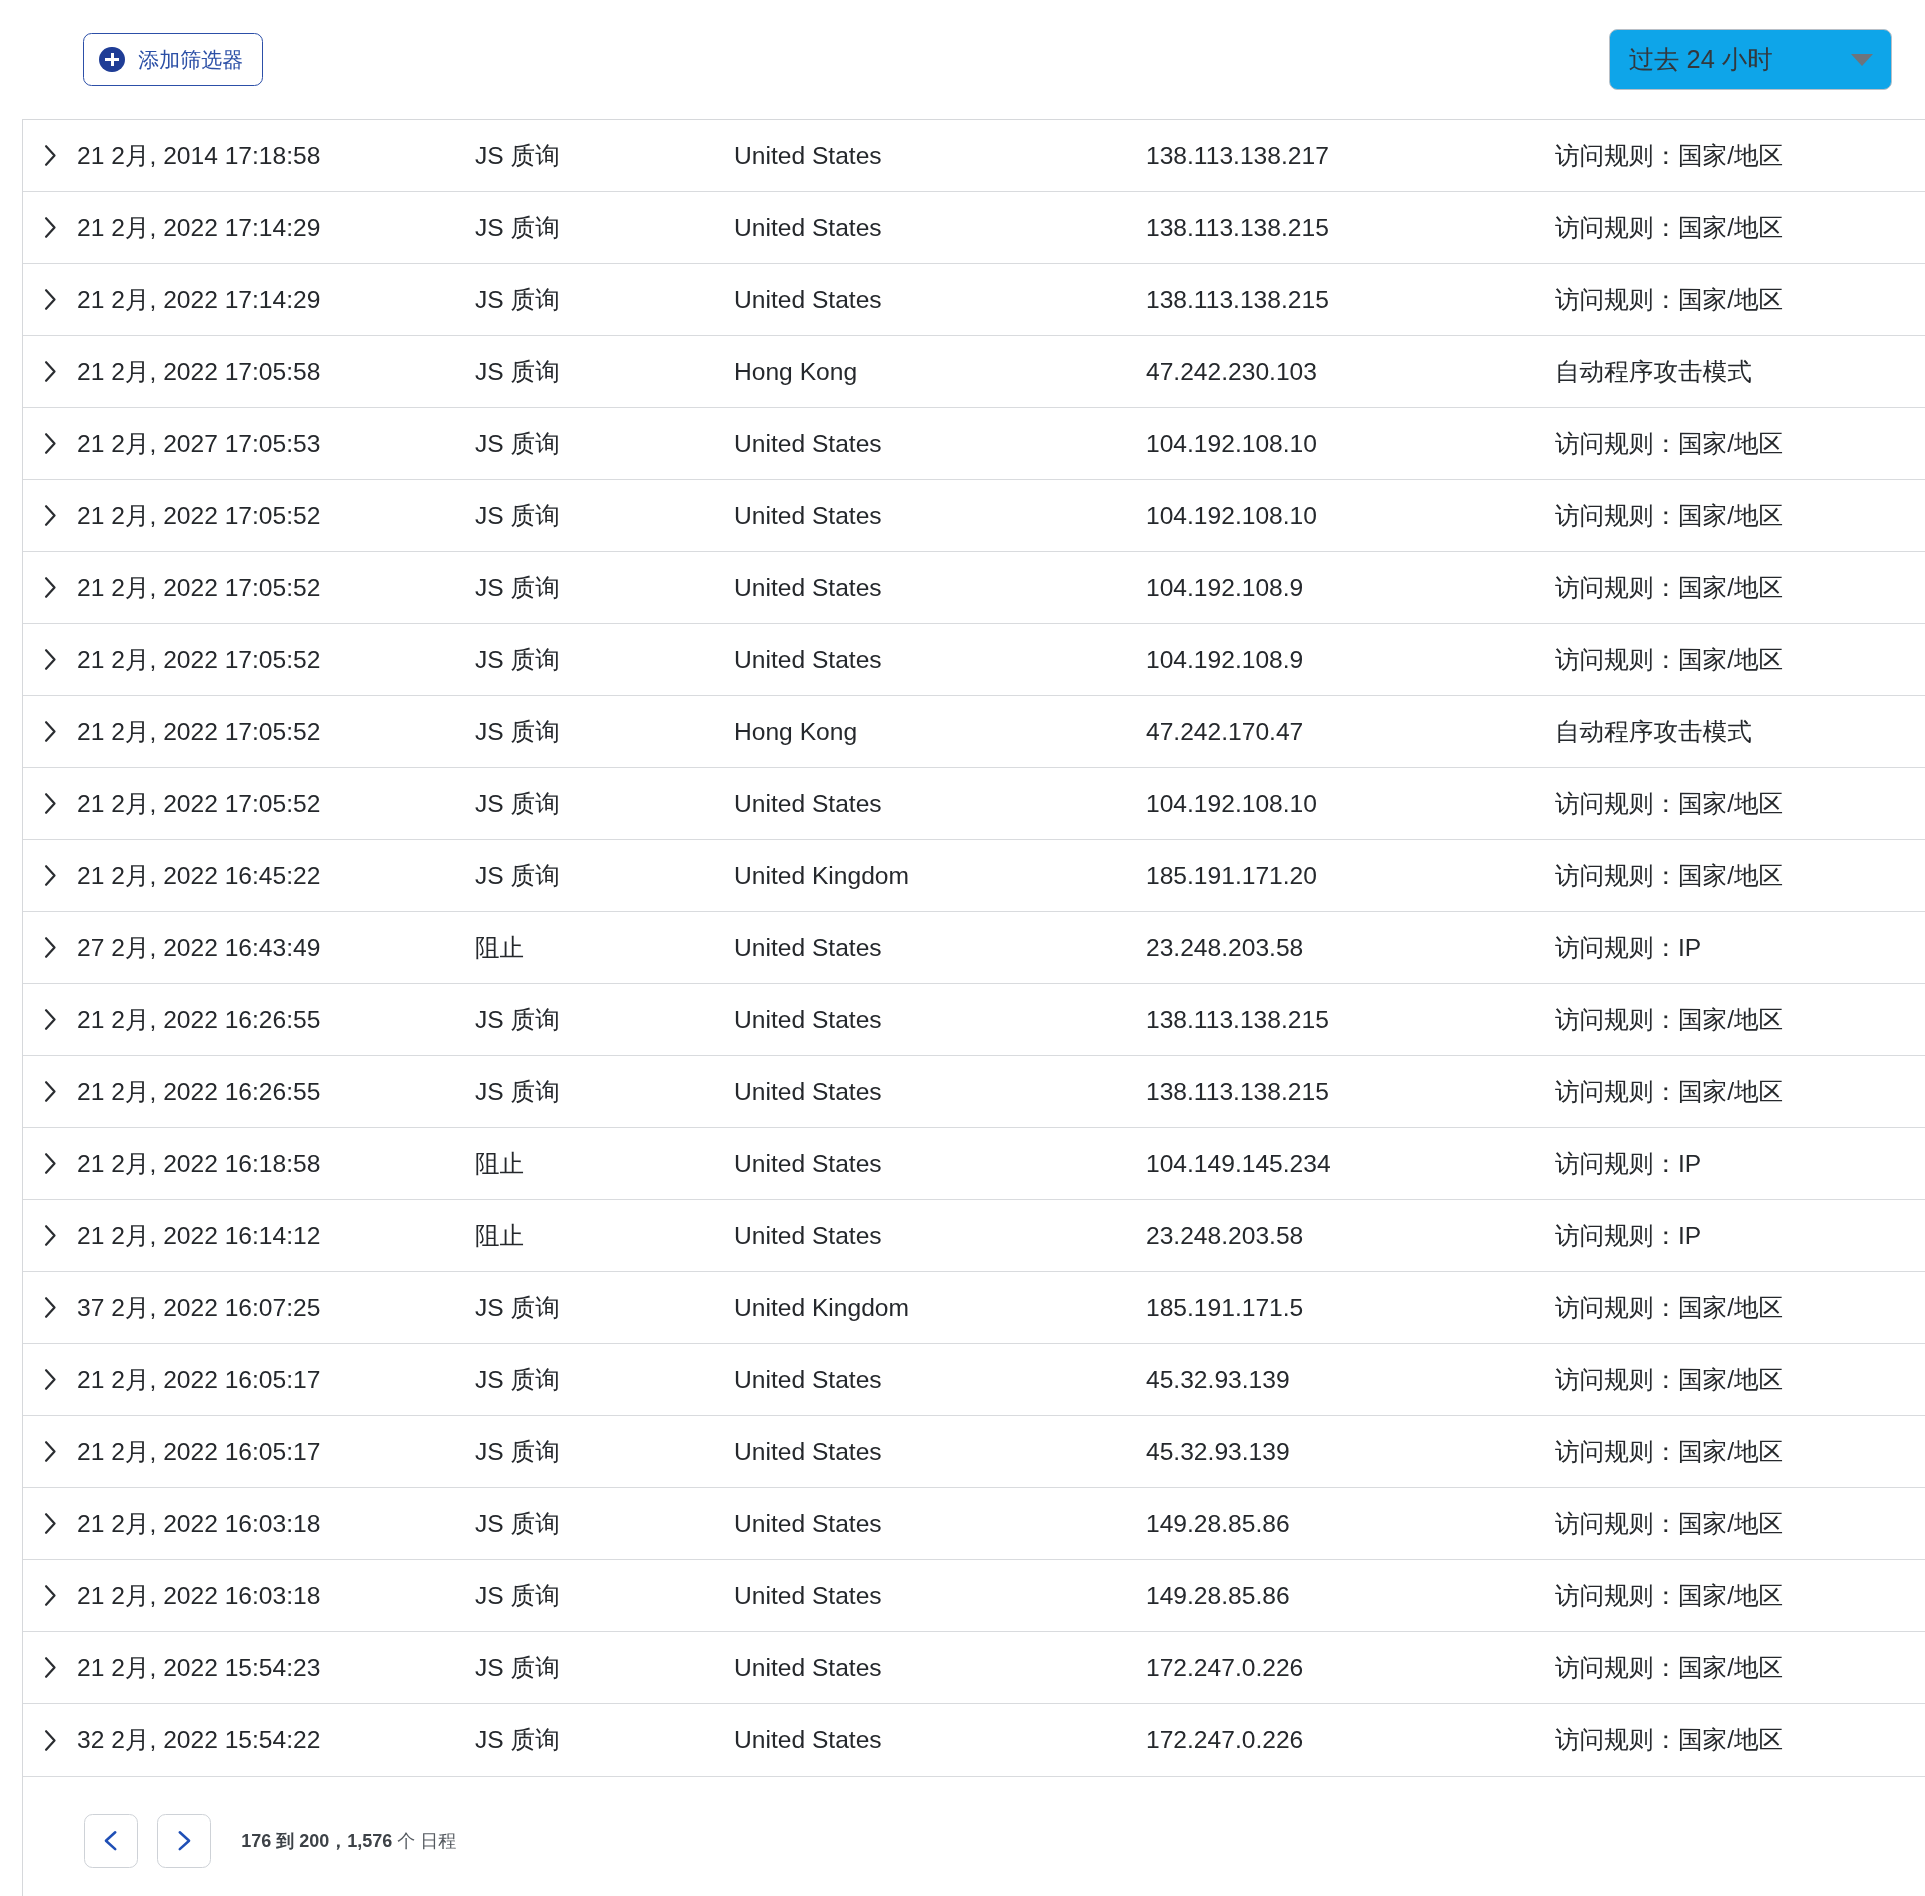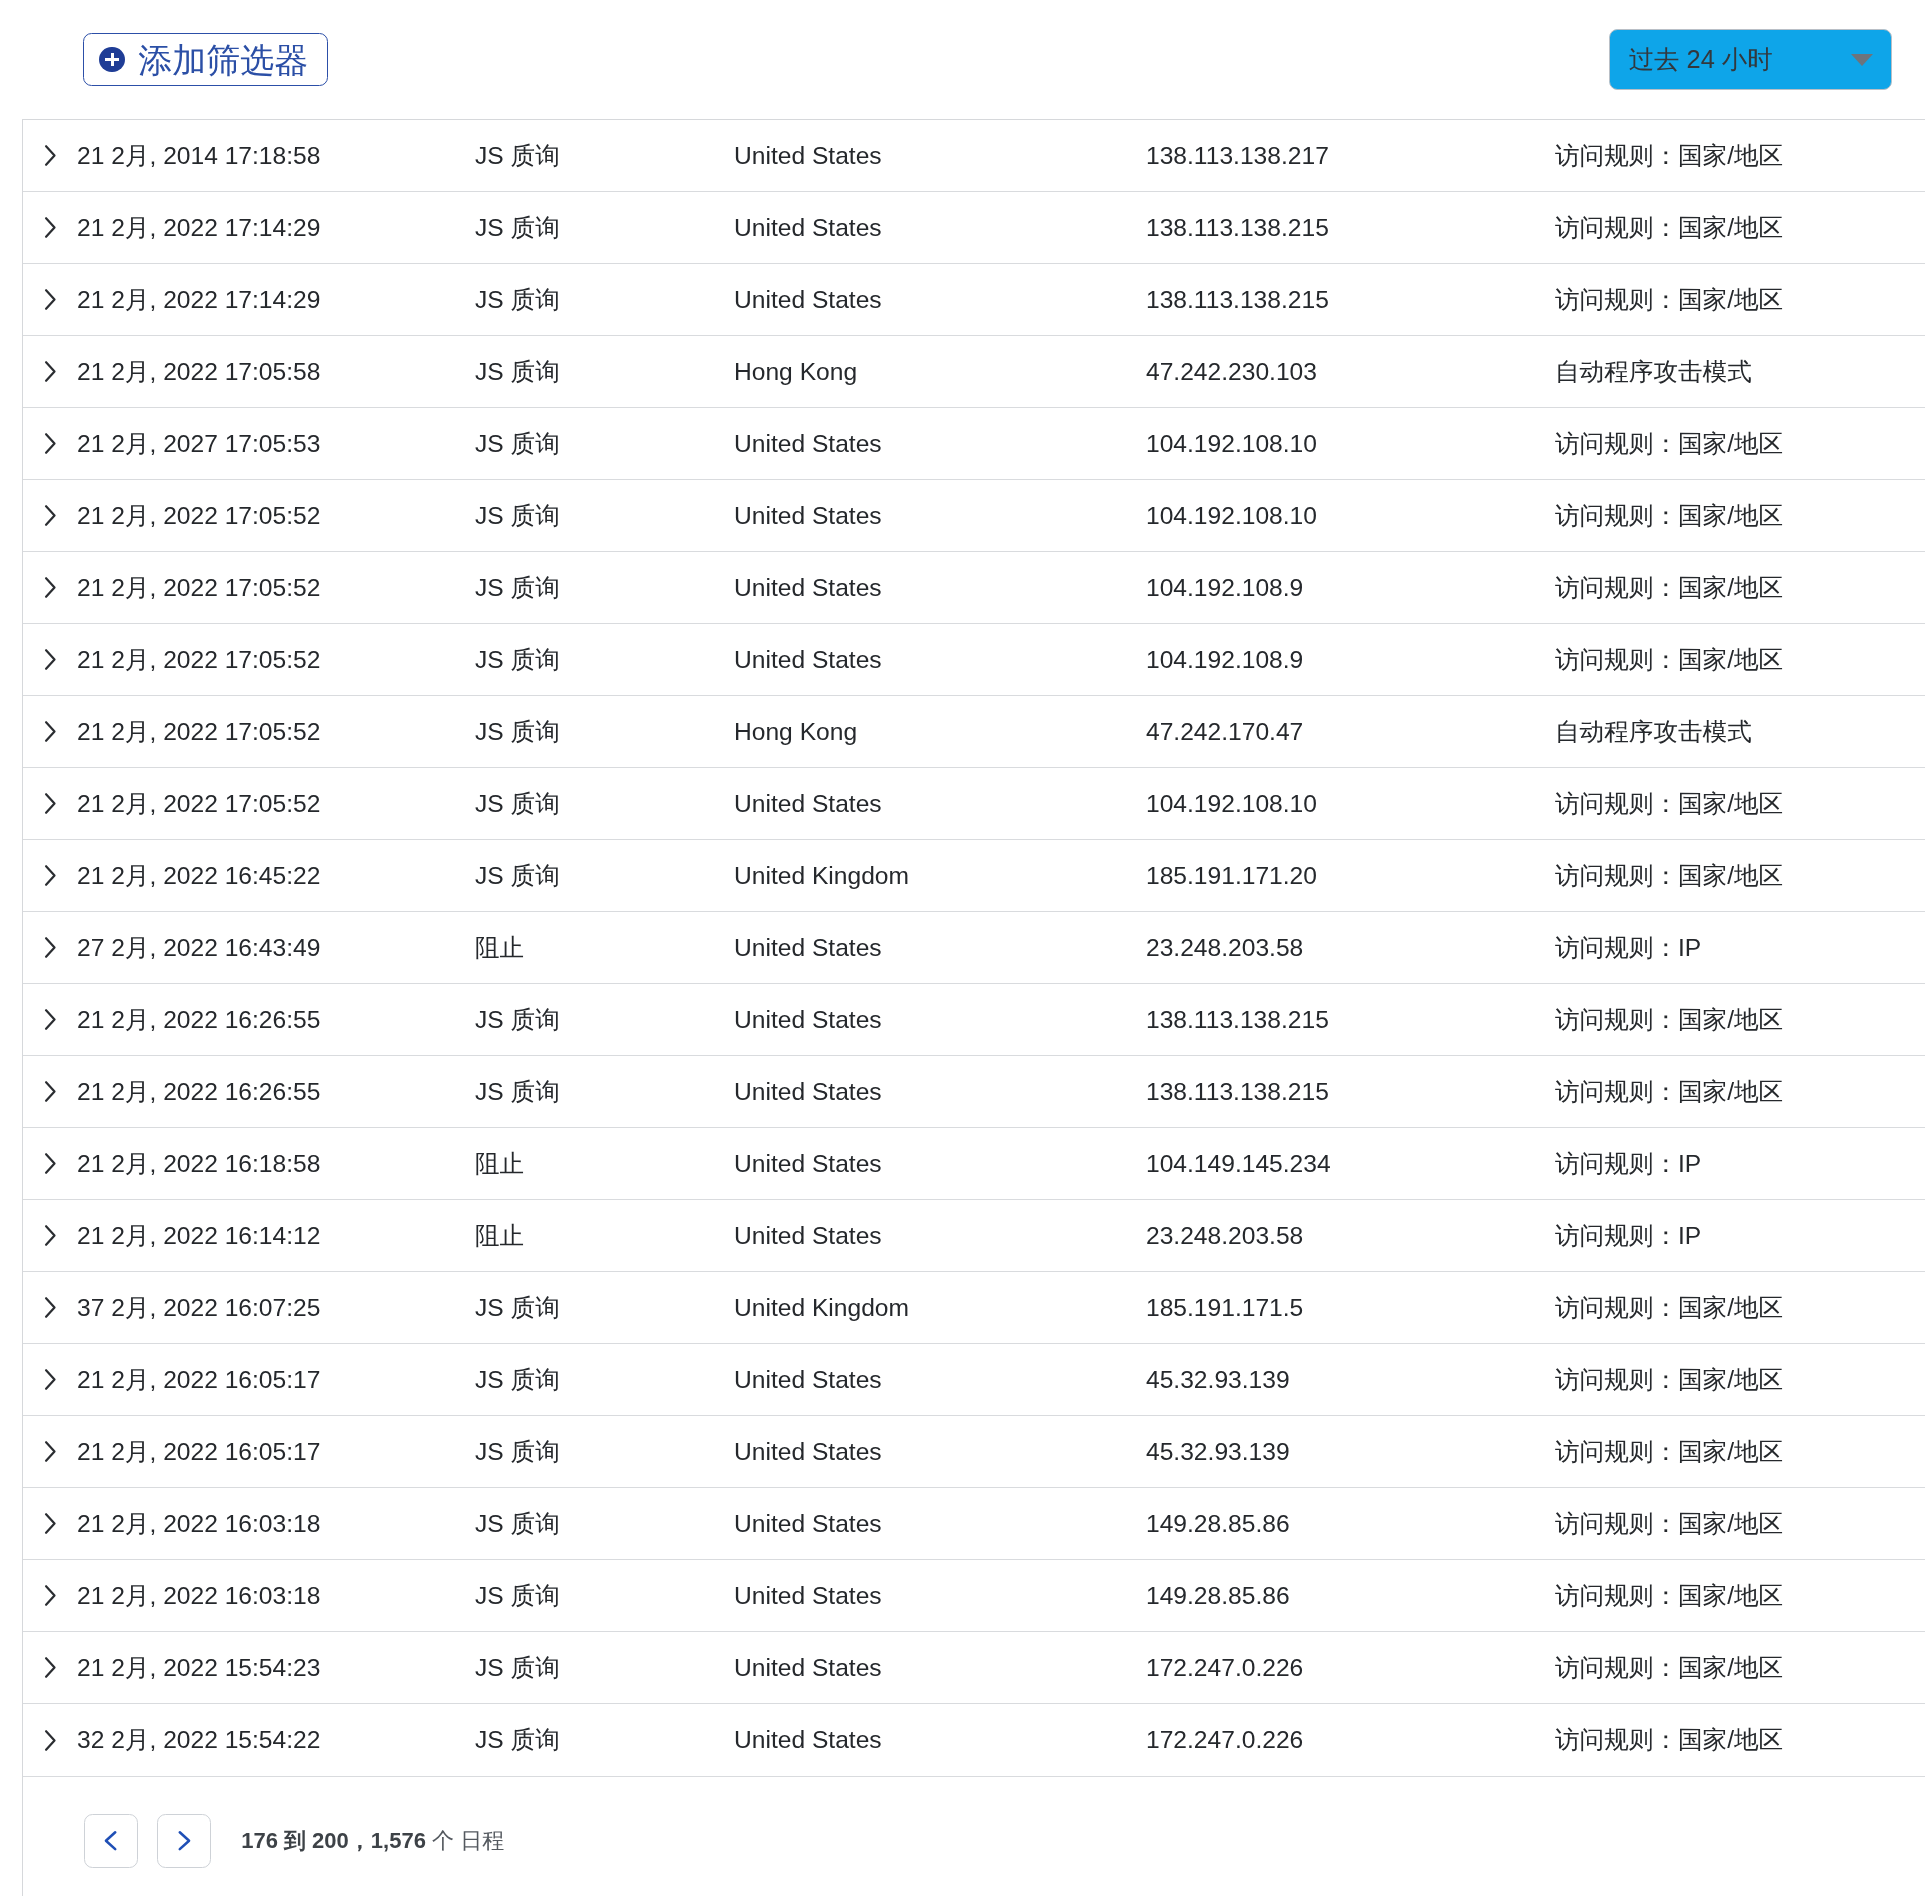--- a/index.html
+++ b/index.html
@@ -39,21 +39,21 @@
   .add-filter-btn {
     display: inline-flex;
     align-items: center;
     gap: 13.6px;
     height: 53px;
     padding: 0 18.6px 0 15.3px;
     border: 1.7px solid #2c4fa8;
     border-radius: 8.5px;
     background: #ffffff;
     color: #2b4fa6;
-    font-size: 34px;
+    font-size: 21px;
     line-height: 1;
     cursor: pointer;
     white-space: nowrap;
   }
 
   .plus-icon {
     width: 25.4px;
     height: 25.4px;
     border-radius: 50%;
     background: #1f3d96;
@@ -170,21 +170,21 @@
     display: flex;
     align-items: center;
     justify-content: center;
     cursor: pointer;
     margin-right: 18.6px;
   }
   .page-btn svg { display: block; }
 
   .page-summary {
     margin-left: 12px;
-    font-size: 22px;
+    font-size: 18px;
     color: #4a4f55;
     white-space: nowrap;
   }
   .page-summary .strong {
     font-weight: bold;
     color: #3d4247;
   }
   .page-summary .light {
     font-weight: normal;
     color: #54595f;

